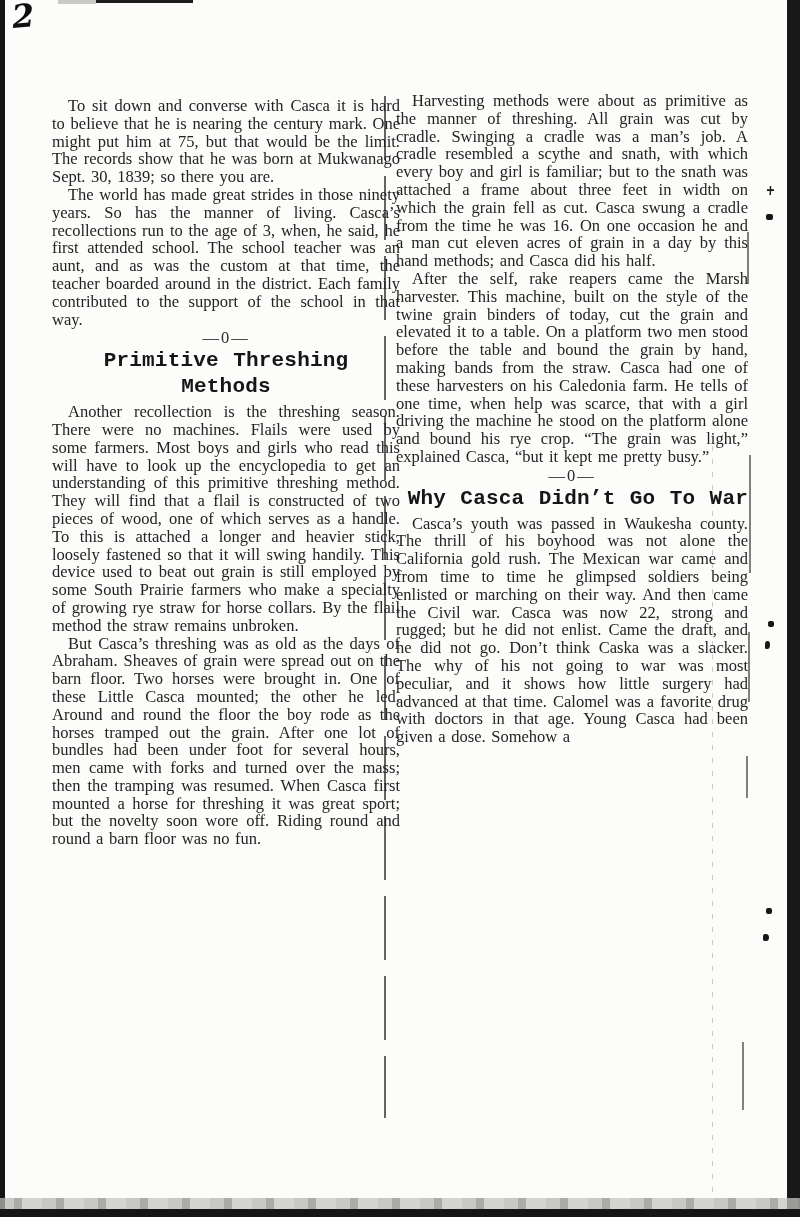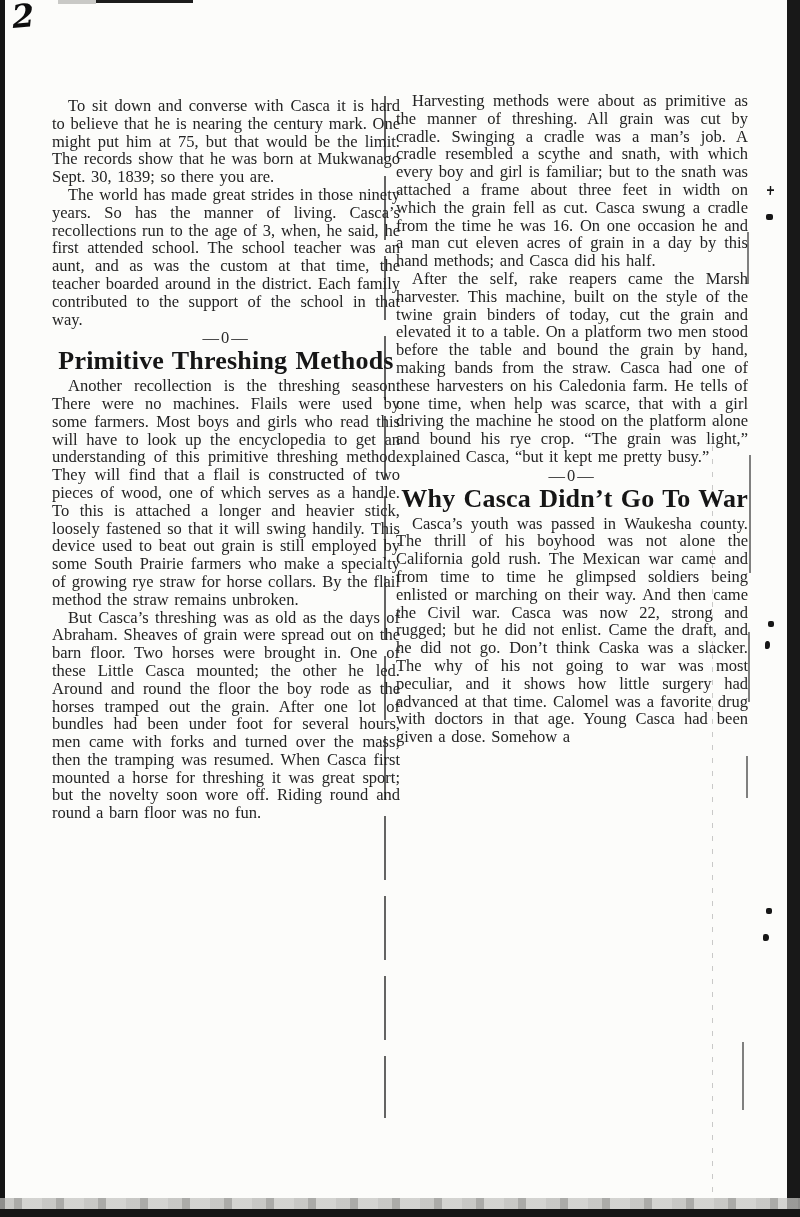--- a/index.html
+++ b/index.html
@@ -21,22 +21,22 @@
     font-family:"DejaVu Serif", serif; font-style:italic; font-weight:bold;
     font-size:32px; transform:rotate(-5deg); line-height:1;
   }
   
   .col { position:absolute; text-align:justify; font-size:16.5px; line-height:17.8px;
          color:#232323; word-spacing:1.5px; }
   .col1 { left:52px;  top:97px; width:348px; }
   .col2 { left:396px; top:92px; width:352px; }
   .para { margin:0; text-indent:16px; }
   .divider { text-align:center; margin:1px 0; letter-spacing:2px; color:#2a2a2a; }
-  .heading { font-size:26px; line-height:26px; font-weight:bold; margin:1px 0 3px 0;
-             color:#161616; letter-spacing:0.2px; text-align:center; text-indent:0; }
+  .heading { font-size:21px; line-height:26px; font-weight:bold; margin:1px 0 3px 0;
+             color:#161616; letter-spacing:0.2px; text-align:center; text-indent:0;font-family:Liberation Mono, monospace; }
   .col2 .heading { text-align:right; }
   
   .col-rule { position:absolute; left:384px; top:96px; width:2px; height:1022px;
     background:repeating-linear-gradient(to bottom, rgba(35,35,35,.7) 0 64px, rgba(35,35,35,0) 64px 80px); }
   
   .noise-line { position:absolute; left:712px; top:420px; width:1px; height:772px;
     background:repeating-linear-gradient(to bottom, rgba(70,70,70,.28) 0 5px, transparent 5px 13px); }
   
   .seg { position:absolute; width:2px; background:rgba(45,45,45,.6); }
   .seg1 { left:747px; top:232px; height:52px; }

